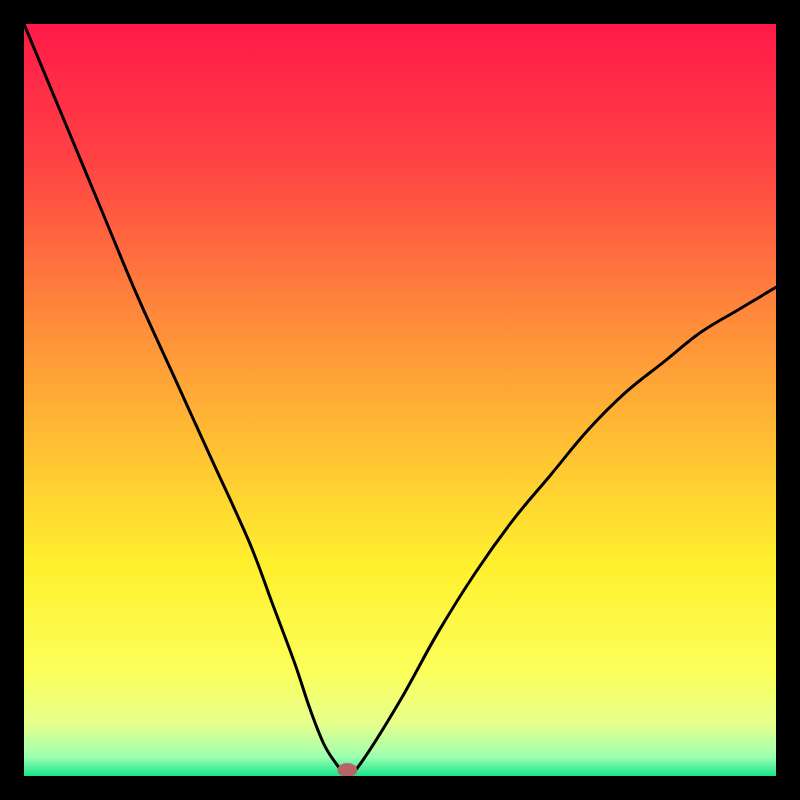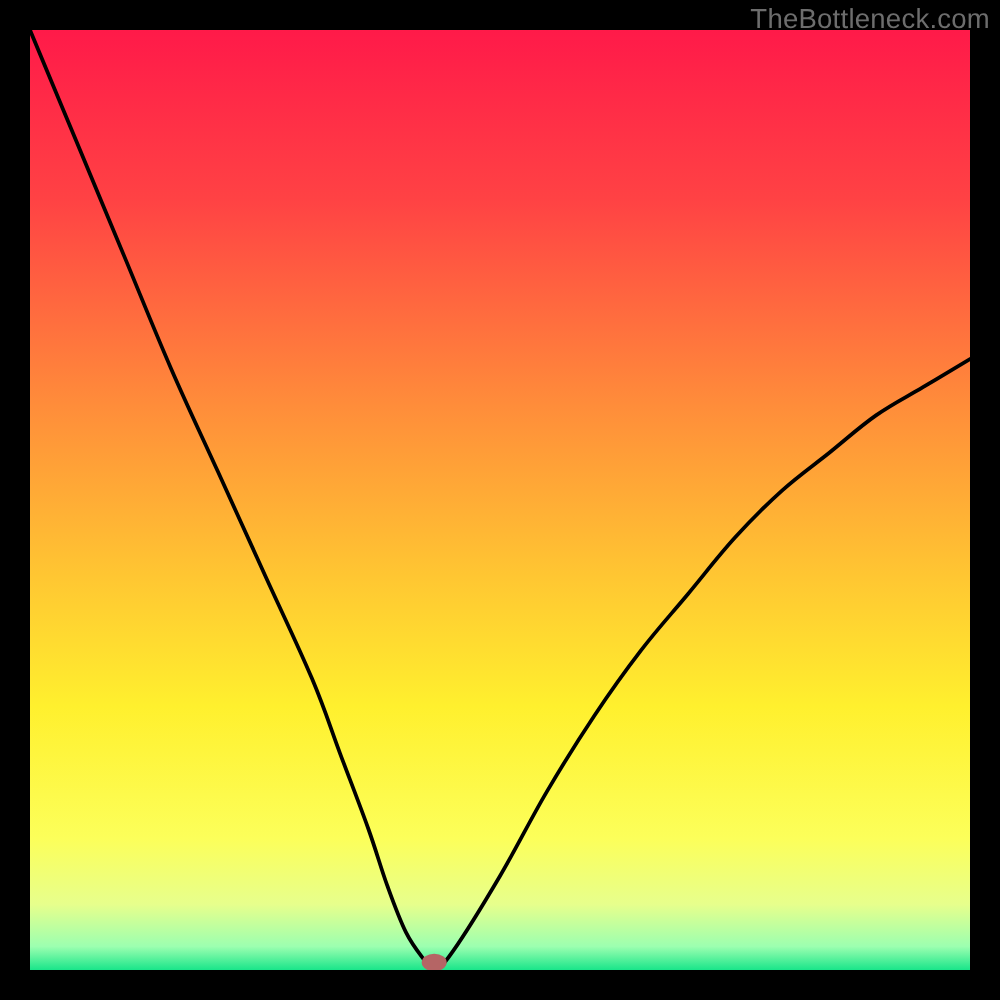--- a/index.html
+++ b/index.html
@@ -57,15 +57,14 @@
             <stop offset="97.50%" stop-color="#9cffb0"></stop>
             <stop offset="100.00%" stop-color="#19e58a"></stop>
           </linearGradient>
       </defs>
       <rect id="bg-rect" x="0" y="0" width="752" height="752" fill="url(#bg-grad)"></rect>
       <path id="curve" fill="none" stroke="#000" stroke-width="3" stroke-linecap="round" stroke-linejoin="round" d="M 0.00 0.00 C 6.77 16.24, 24.06 57.75, 37.60 90.24 C 51.14 122.73, 61.66 147.99, 75.20 180.48 C 88.74 212.97, 99.26 239.59, 112.80 270.72 C 126.34 301.85, 136.86 323.66, 150.40 353.44 C 163.94 383.22, 174.46 406.38, 188.00 436.16 C 201.54 465.94, 214.77 493.16, 225.60 518.88 C 236.43 544.60, 240.04 557.38, 248.16 579.04 C 256.28 600.70, 263.95 620.25, 270.72 639.20 C 277.49 658.15, 280.35 669.43, 285.76 684.32 C 291.17 699.21, 295.39 711.09, 300.80 721.92 C 306.21 732.75, 311.78 739.07, 315.84 744.48 C 319.90 749.89, 319.30 753.35, 323.36 752.00 C 327.42 750.65, 328.92 750.50, 338.40 736.96 C 347.88 723.42, 362.46 699.81, 376.00 676.80 C 389.54 653.79, 400.06 632.13, 413.60 609.12 C 427.14 586.11, 437.66 569.26, 451.20 548.96 C 464.74 528.66, 475.26 513.92, 488.80 496.32 C 502.34 478.72, 512.86 467.44, 526.40 451.20 C 539.94 434.96, 550.46 420.97, 564.00 406.08 C 577.54 391.19, 588.06 380.66, 601.60 368.48 C 615.14 356.30, 625.66 349.23, 639.20 338.40 C 652.74 327.57, 663.26 317.80, 676.80 308.32 C 690.34 298.84, 700.86 293.88, 714.40 285.76 C 727.94 277.64, 745.23 267.26, 752.00 263.20"></path>
       <ellipse id="marker" rx="10" ry="7" fill="#b56565" cx="323.36" cy="746.00"></ellipse>
     </svg>
   </div>
 
-  <div class="watermark">TheBottleneck.com</div>
 
 </div>
 
 </body></html>

